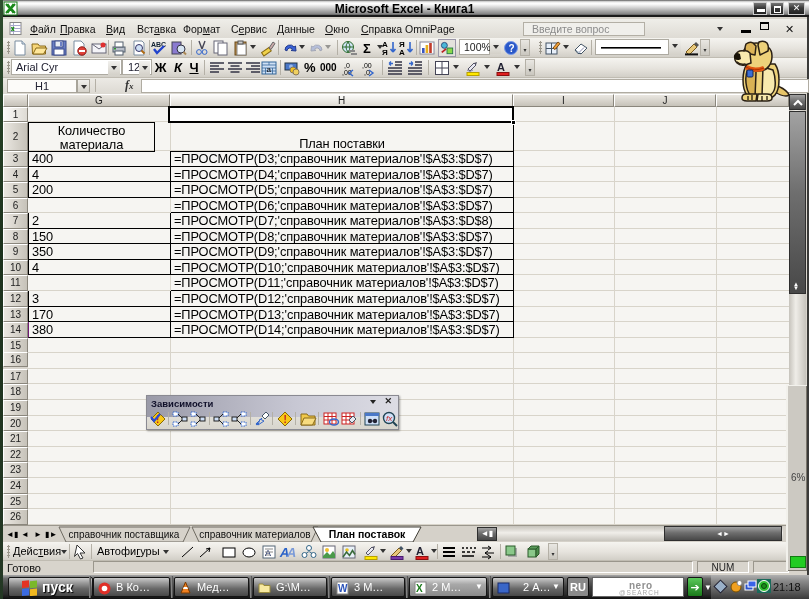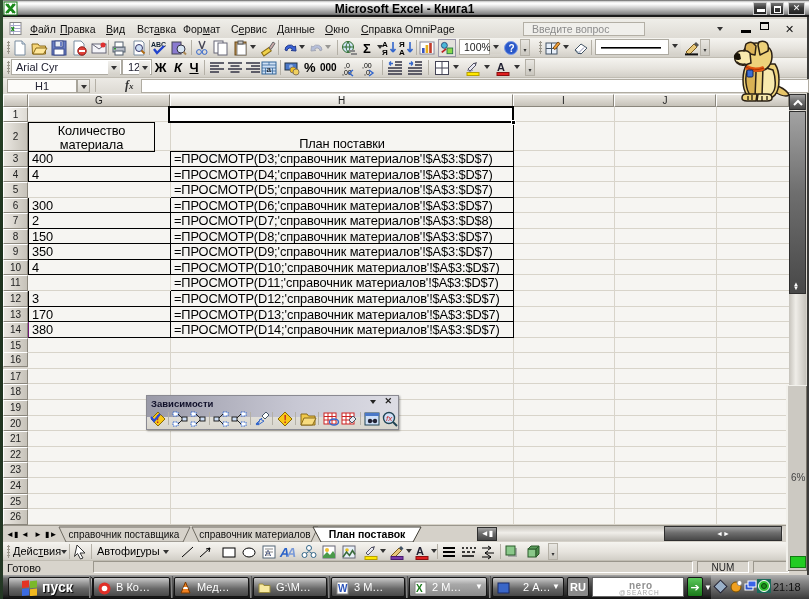--- a/index.html
+++ b/index.html
@@ -393,22 +393,22 @@
     <div class="vl" style="left:142px"></div>
     <div class="vl" style="left:485px"></div>
     <div class="vl" style="left:586px"></div>
     <div class="vl" style="left:688px"></div>
     <div class="cell" style="left:0;top:15px;width:127px;height:30px;border-top:1px solid #000;border-left:1px solid #000;text-align:center;line-height:14px;padding-top:1px">Количество<br>материала</div>
     <div class="cell" style="left:143px;top:15px;width:343px;height:30px;border-top:1px solid #000;text-align:center;line-height:42px">План поставки</div>
     <div class="cell" style="left:0;top:44.0px;width:143px;height:15.55px;border-left:1px solid #000;line-height:15.55px;padding-left:3px">400</div>
     <div class="cell" style="left:143px;top:44.0px;width:343px;height:15.55px;line-height:15.55px;padding-left:3px">=ПРОСМОТР(D3;'справочник материалов'!$A$3:$D$7)</div>
     <div class="cell" style="left:0;top:59.5px;width:143px;height:15.55px;border-left:1px solid #000;line-height:15.55px;padding-left:3px">4</div>
     <div class="cell" style="left:143px;top:59.5px;width:343px;height:15.55px;line-height:15.55px;padding-left:3px">=ПРОСМОТР(D4;'справочник материалов'!$A$3:$D$7)</div>
+    <div class="cell" style="left:0;top:75.1px;width:143px;height:15.55px;border-left:1px solid #000;line-height:15.55px;padding-left:3px">200</div>
     <div class="cell" style="left:143px;top:75.1px;width:343px;height:15.55px;line-height:15.55px;padding-left:3px">=ПРОСМОТР(D5;'справочник материалов'!$A$3:$D$7)</div>
-    <div class="cell" style="left:0;top:90.6px;width:143px;height:15.55px;border-left:1px solid #000;line-height:15.55px;padding-left:3px">300</div>
     <div class="cell" style="left:143px;top:90.6px;width:343px;height:15.55px;line-height:15.55px;padding-left:3px">=ПРОСМОТР(D6;'справочник материалов'!$A$3:$D$7)</div>
     <div class="cell" style="left:0;top:106.2px;width:143px;height:15.55px;border-left:1px solid #000;line-height:15.55px;padding-left:3px">2</div>
     <div class="cell" style="left:143px;top:106.2px;width:343px;height:15.55px;line-height:15.55px;padding-left:3px">=ПРОСМОТР(D7;'справочник материалов'!$A$3:$D$8)</div>
     <div class="cell" style="left:0;top:121.7px;width:143px;height:15.55px;border-left:1px solid #000;line-height:15.55px;padding-left:3px">150</div>
     <div class="cell" style="left:143px;top:121.7px;width:343px;height:15.55px;line-height:15.55px;padding-left:3px">=ПРОСМОТР(D8;'справочник материалов'!$A$3:$D$7)</div>
     <div class="cell" style="left:0;top:137.3px;width:143px;height:15.55px;border-left:1px solid #000;line-height:15.55px;padding-left:3px">350</div>
     <div class="cell" style="left:143px;top:137.3px;width:343px;height:15.55px;line-height:15.55px;padding-left:3px">=ПРОСМОТР(D9;'справочник материалов'!$A$3:$D$7)</div>
     <div class="cell" style="left:0;top:152.8px;width:143px;height:15.55px;border-left:1px solid #000;line-height:15.55px;padding-left:3px">4</div>
     <div class="cell" style="left:143px;top:152.8px;width:343px;height:15.55px;line-height:15.55px;padding-left:3px">=ПРОСМОТР(D10;'справочник материалов'!$A$3:$D$7)</div>
     <div class="cell" style="left:143px;top:168.4px;width:343px;height:15.55px;line-height:15.55px;padding-left:3px">=ПРОСМОТР(D11;'справочник материалов'!$A$3:$D$7)</div>

